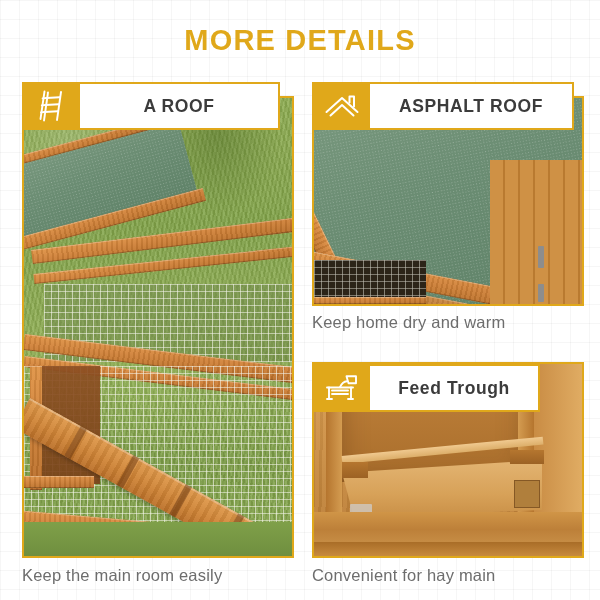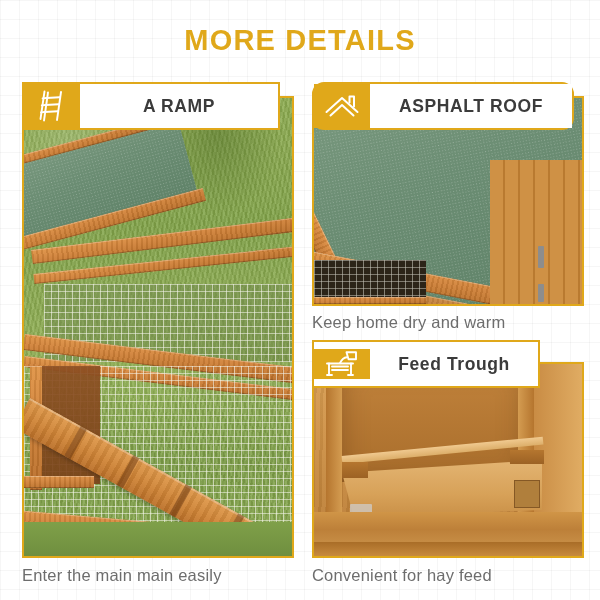--- a/index.html
+++ b/index.html
@@ -176,24 +176,24 @@
         <path d="M20 31 L24 3"></path>
         <path d="M3.5 30 L7.5 2.5"></path>
         <path d="M9.6 9 L22.6 8.2"></path>
         <path d="M8.6 16 L21.6 15.2"></path>
         <path d="M7.6 23 L20.6 22.2"></path>
         <path d="M5.6 9.4 L9.6 9"></path>
         <path d="M4.8 16.4 L8.6 16"></path>
         <path d="M4.0 23.4 L7.6 23"></path>
       </svg>
     </div>
-    <div class="titlebox">A RAMP</div>
-  </div>
-
-  <div class="caption" style="left:22px;top:566px;width:272px;">Enter the main main easily</div>
+    <div class="titlebox">A ROOF</div>
+  </div>
+
+  <div class="caption" style="left:22px;top:566px;width:272px;">Keep the main room easily</div>
 </div>
 
 <div class="panel">
 
   <div class="photo" style="left:312px;top:96px;width:272px;height:210px;">
     <div style="position:absolute;inset:0;background:linear-gradient(170deg,#c98a3f,#b8762f);"></div>
 
     <div class="asphalt" style="left:-36px;top:-26px;width:330px;height:240px;transform:rotate(-11deg);"></div>
 
     <div class="wood" style="left:-26px;top:-4px;width:150px;height:17px;transform:rotate(-12deg);"></div>
@@ -208,21 +208,21 @@
                            linear-gradient(180deg,#cf9145,#ac6f28);"></div>
     <div style="position:absolute;right:38px;top:148px;width:6px;height:22px;background:#8d8d8d;border-radius:1px;"></div>
     <div style="position:absolute;right:38px;top:186px;width:6px;height:18px;background:#8d8d8d;border-radius:1px;"></div>
 
     <div style="position:absolute;left:0;bottom:0;width:112px;height:44px;background:#2c2418;overflow:hidden;">
       <div class="mesh" style="inset:0;opacity:.75;"></div>
     </div>
     <div class="wood" style="left:0;bottom:0;width:112px;height:7px;"></div>
   </div>
 
-  <div class="labelbar big" style="left:312px;top:82px;width:262px;height:48px;border-radius:12px;">
+  <div class="labelbar big" style="left:312px;top:82px;width:262px;height:48px;">
     <div class="iconbox" style="width:56px;">
       <svg width="36" height="28" viewBox="0 0 36 28" fill="none" stroke="#ffffff" stroke-width="2" stroke-linecap="round" stroke-linejoin="round">
         <path d="M2.5 20 L18 6 L33.5 20"></path>
         <path d="M6.5 23.5 L18 13 L29.5 23.5"></path>
         <path d="M25.5 10.5 L25.5 4.5 L30 4.5 L30 14.6"></path>
       </svg>
     </div>
     <div class="titlebox">ASPHALT ROOF</div>
   </div>
 
@@ -264,31 +264,31 @@
                 background:#cfcfcf;opacity:.72;border-radius:1px;"></div>
     <div style="position:absolute;left:200px;top:116px;width:24px;height:26px;
                 background:#b07f3c;border:1px solid rgba(90,50,14,.5);"></div>
 
     <div style="position:absolute;left:0;bottom:0;width:100%;height:44px;
                 background:linear-gradient(180deg,#d09547,#bd8039 40%,#cf9950);"></div>
     <div style="position:absolute;left:0;bottom:0;width:100%;height:14px;
                 background:linear-gradient(180deg,#a96d27,#c78a3f);"></div>
   </div>
 
-  <div class="labelbar big" style="left:312px;top:340px;width:228px;height:48px;align-items:center;">
+  <div class="labelbar big" style="left:312px;top:364px;width:228px;height:48px;">
     <div class="iconbox" style="width:56px;">
       <svg width="36" height="30" viewBox="0 0 36 30" fill="none" stroke="#ffffff" stroke-width="1.9" stroke-linecap="round" stroke-linejoin="round">
         <path d="M3 14.5 L29 14.5"></path>
         <path d="M5 14.5 L5 26"></path>
         <path d="M27 14.5 L27 26"></path>
         <path d="M8 17.5 L24 17.5"></path>
         <path d="M8 21 L24 21"></path>
         <path d="M3 26 L8 26"></path>
         <path d="M24 26 L29 26"></path>
         <path d="M16 14.2 C17.5 10.5 20 8.5 23 8.2"></path>
         <path d="M22.5 3.2 L32 3.2 L32 10.2 L24.5 10.2 Z"></path>
       </svg>
     </div>
     <div class="titlebox">Feed Trough</div>
   </div>
 
-  <div class="caption" style="left:312px;top:566px;width:272px;">Convenient for hay feed</div>
+  <div class="caption" style="left:312px;top:566px;width:272px;">Convenient for hay main</div>
 </div>
 
 </body></html>

